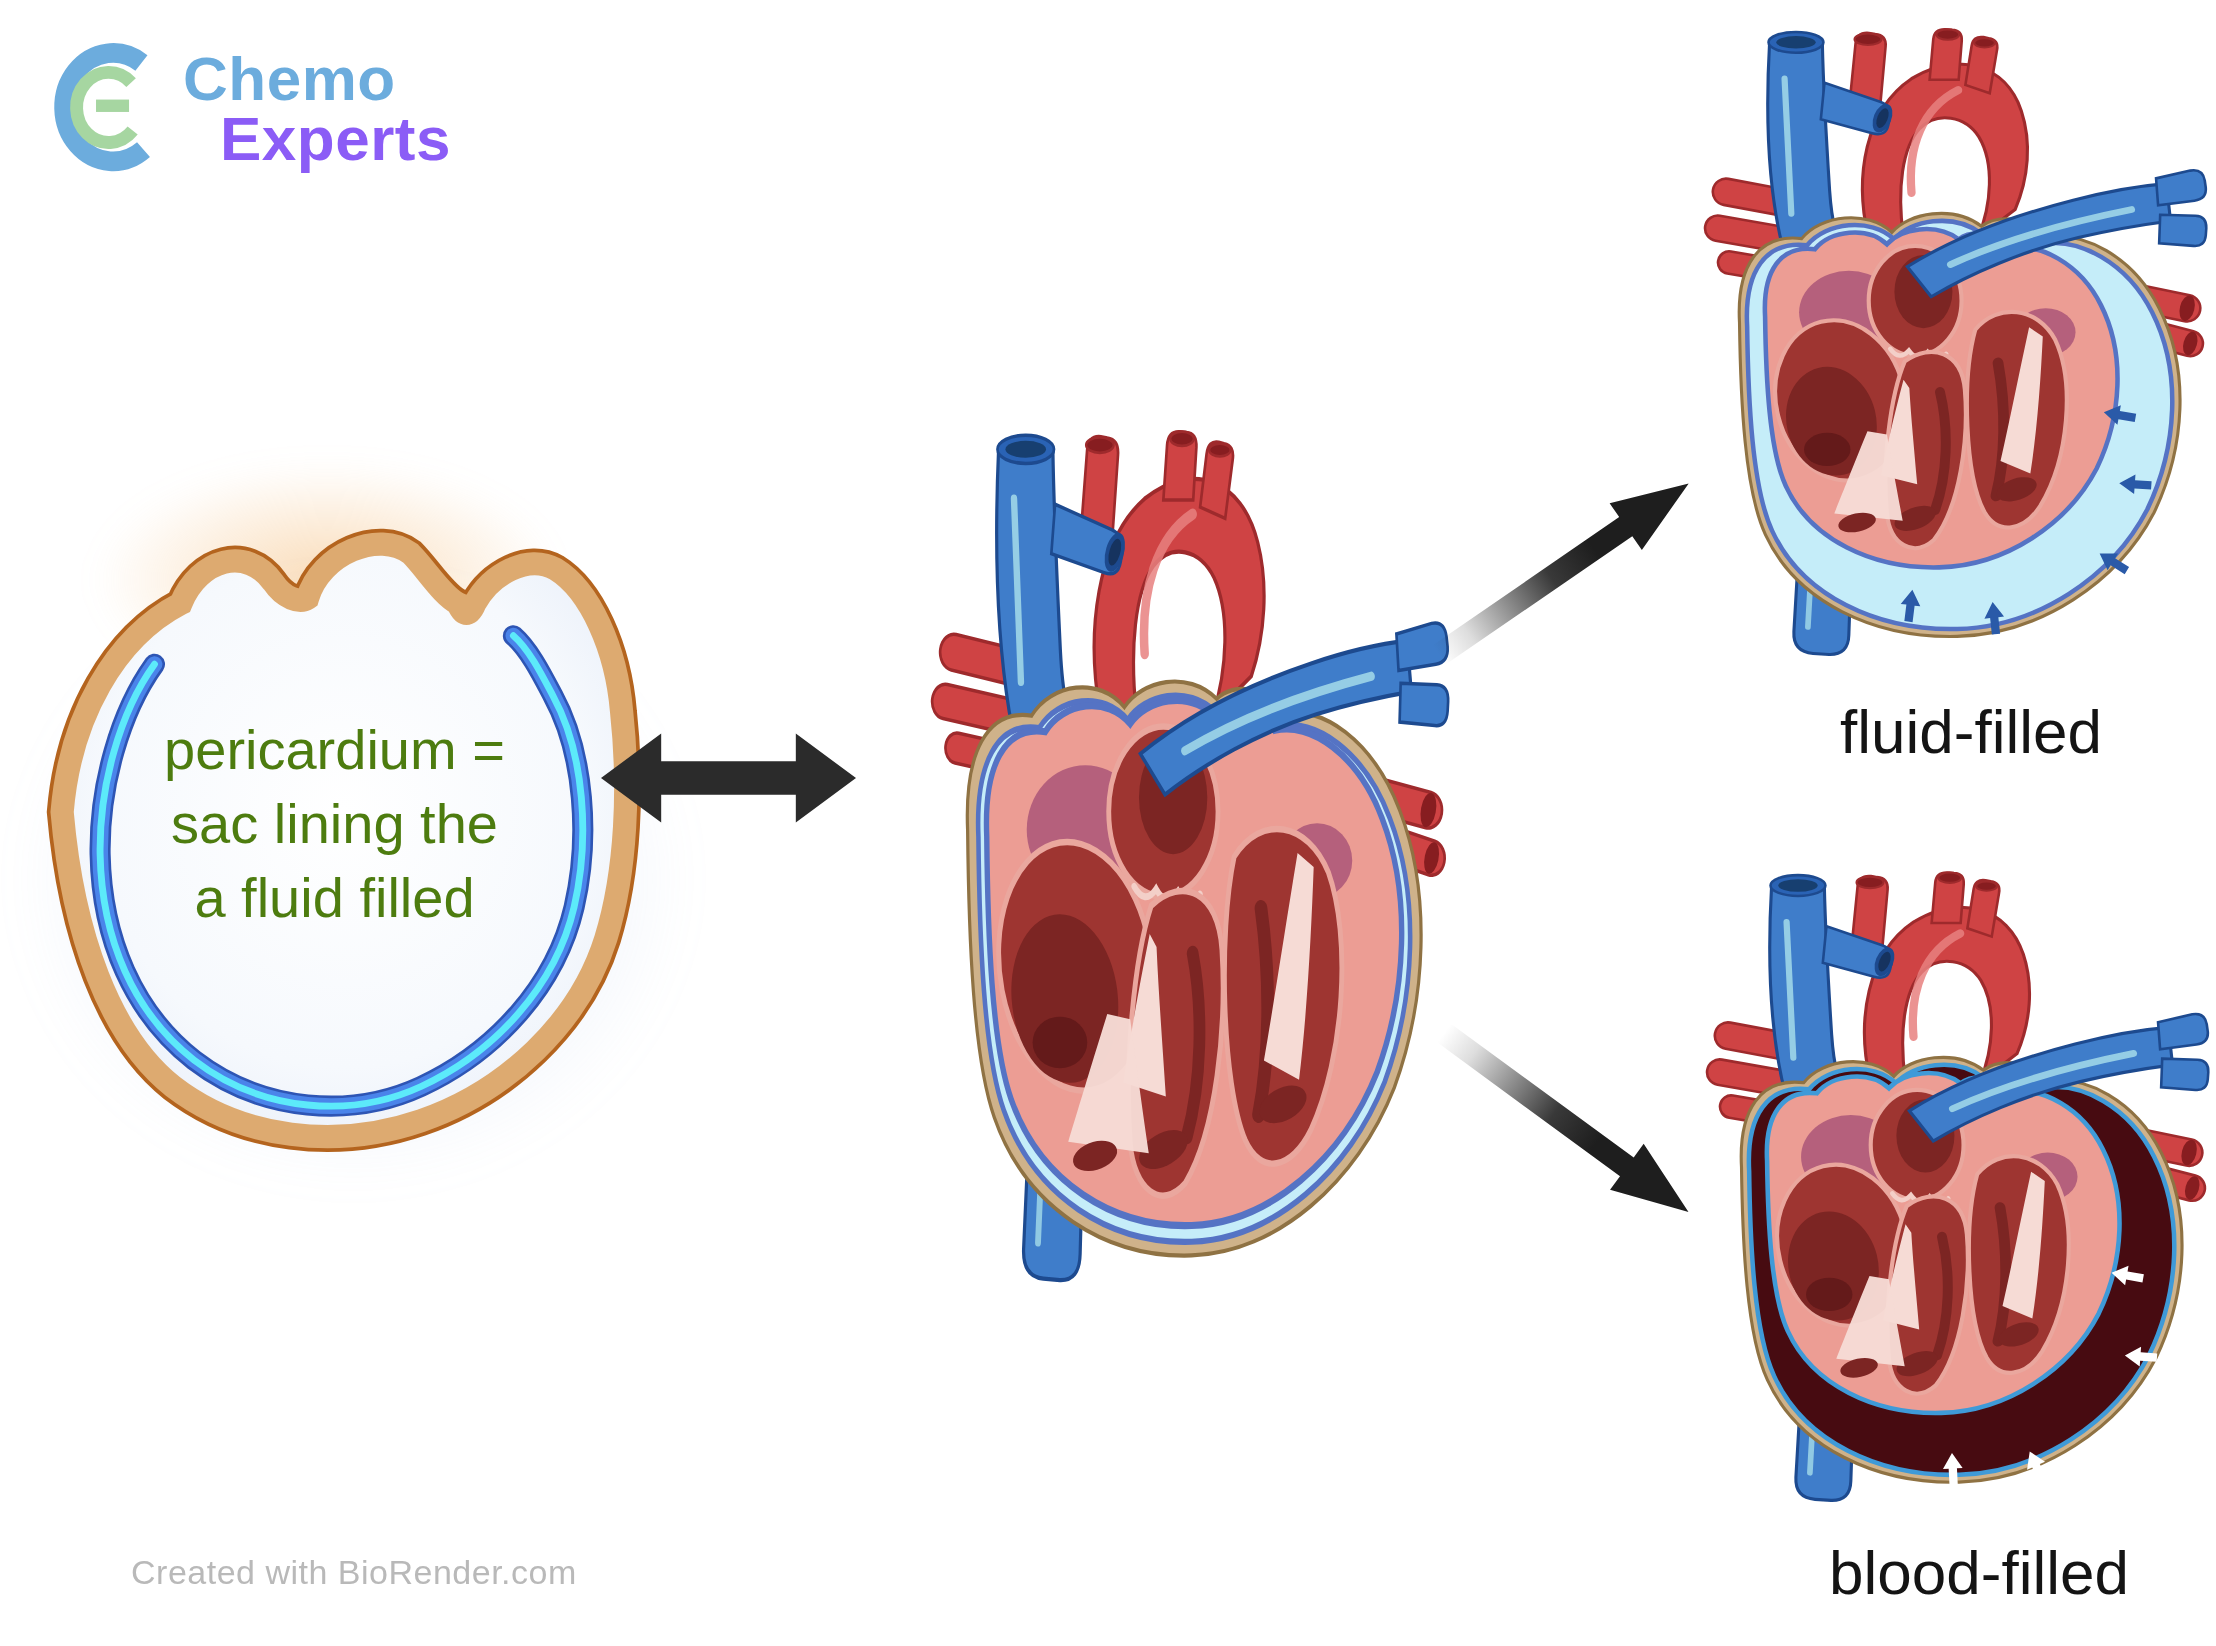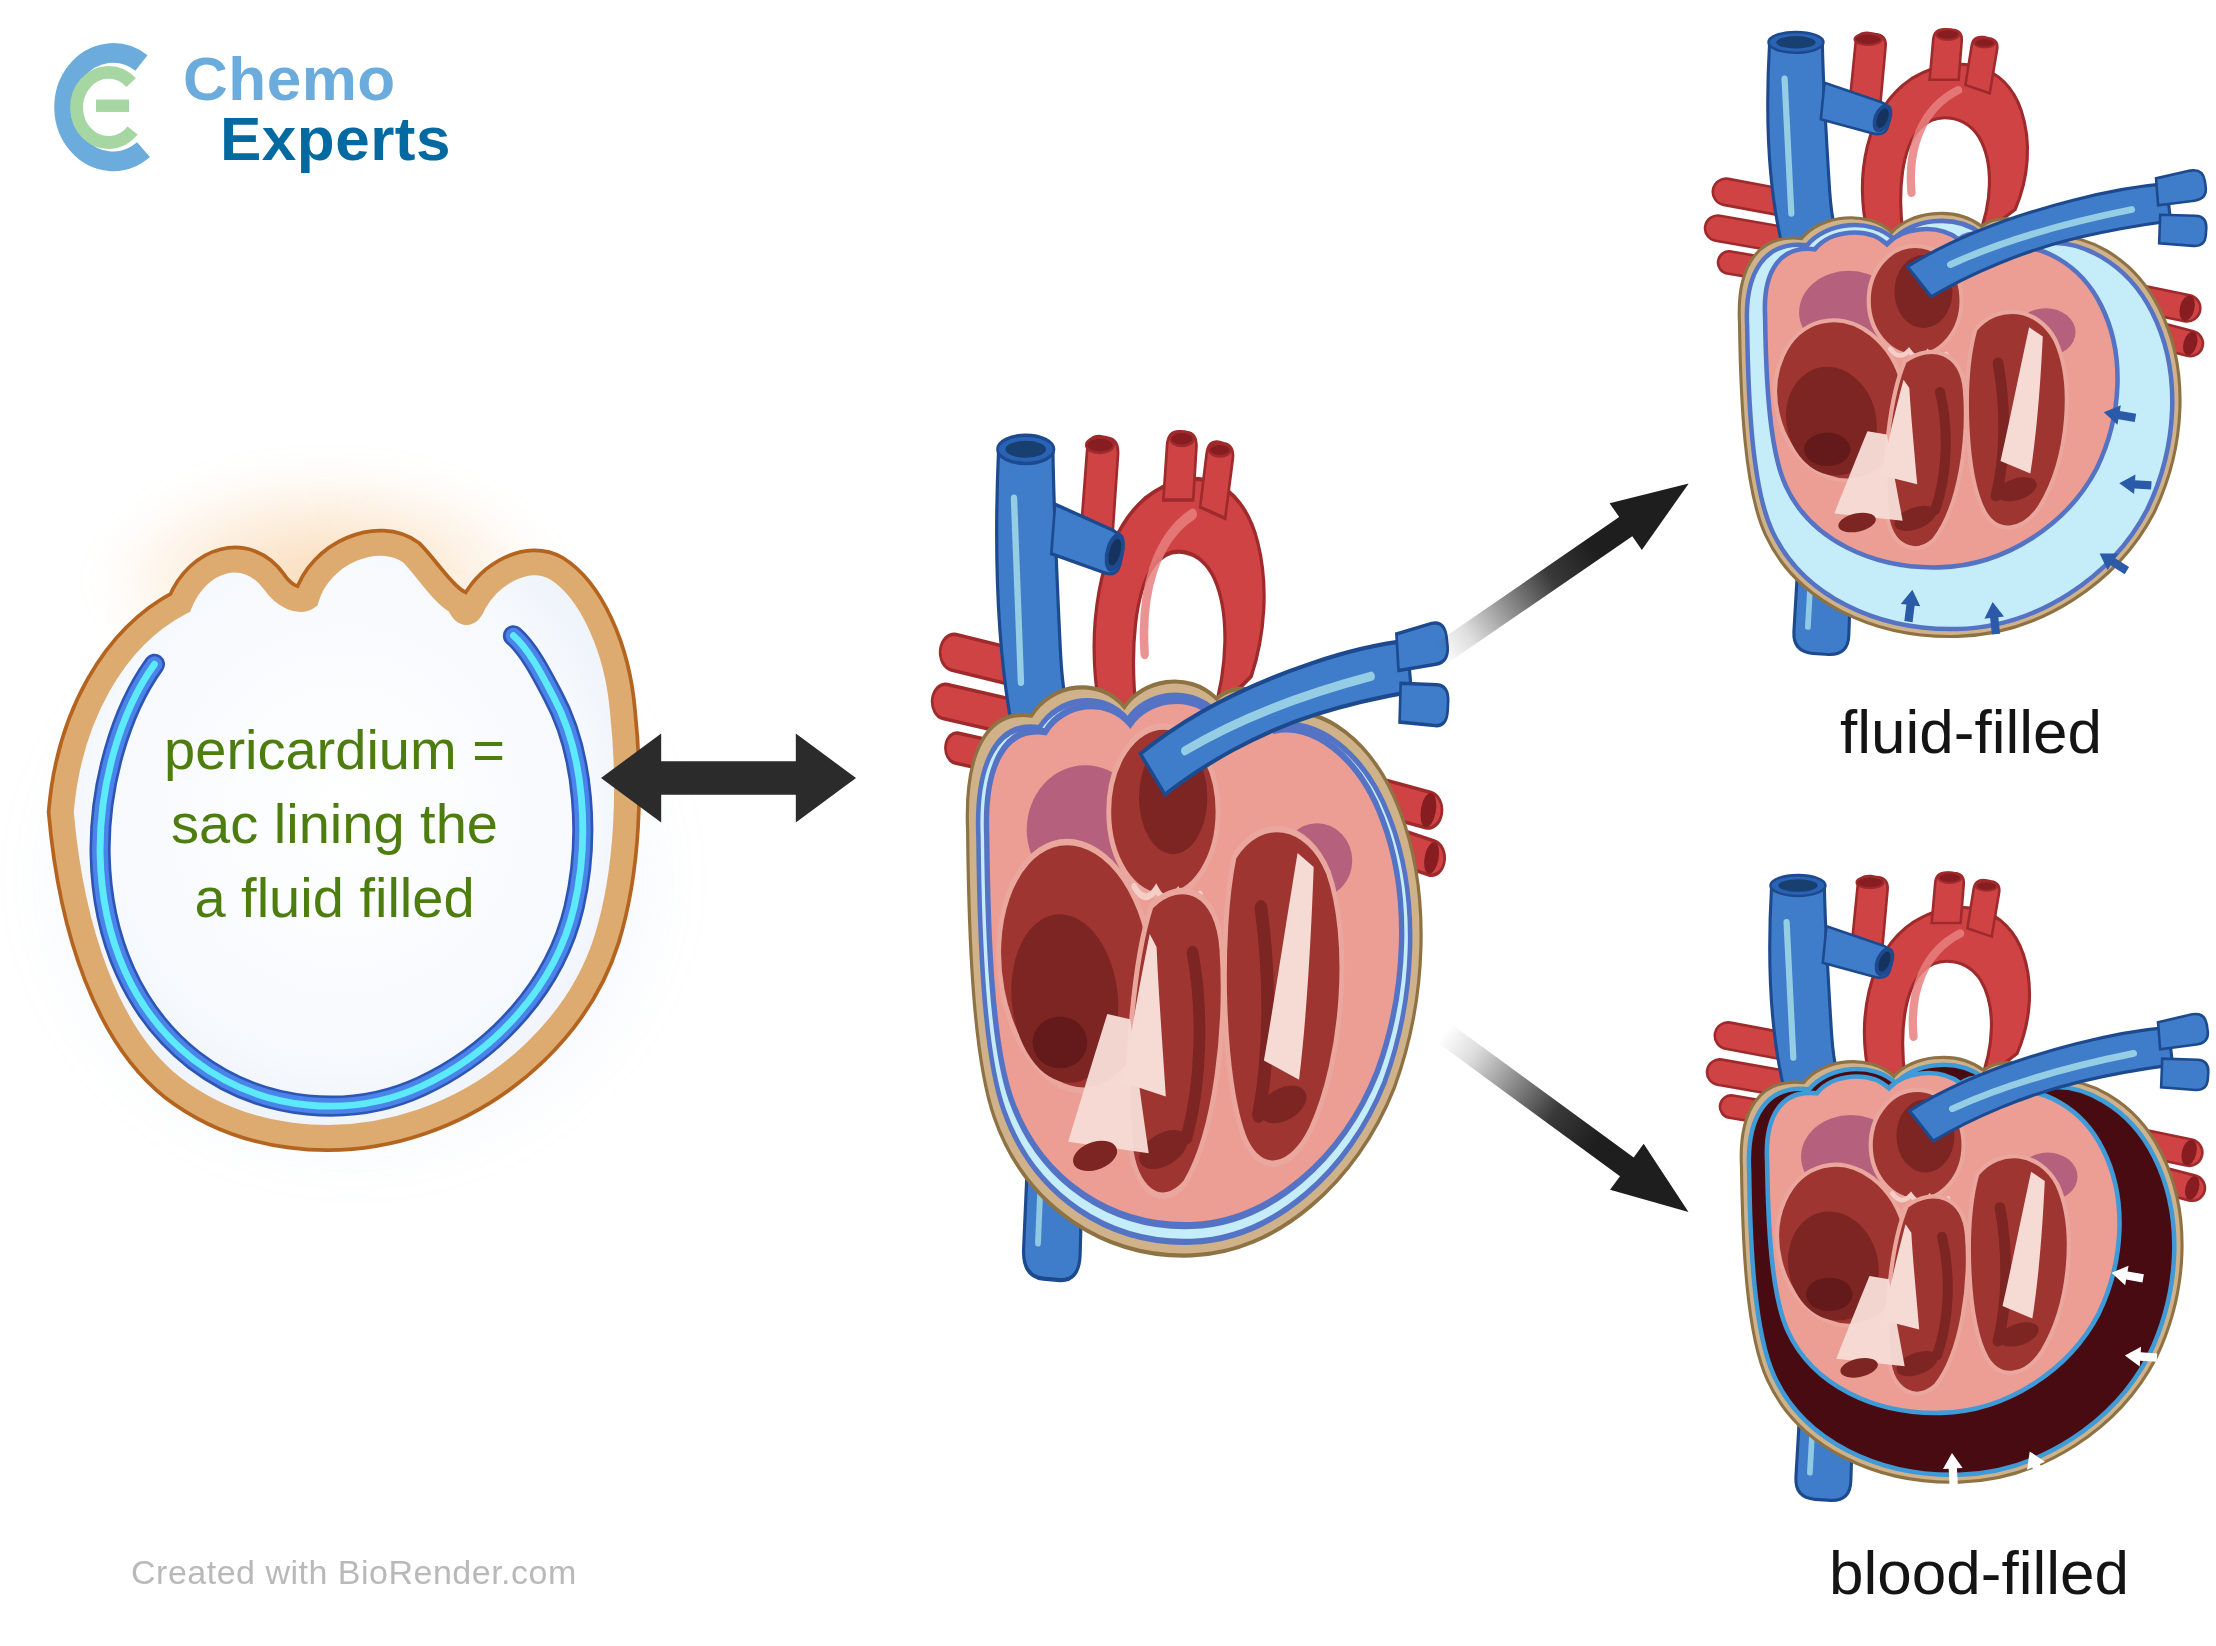--- a/index.html
+++ b/index.html
@@ -62,21 +62,21 @@
 
   <div class="abs logo">
     <span class="logo-icon" id="logo-icon">
         <svg viewBox="0 0 250 265" width="129" height="137">
     <path d="M 183,50 A 95,105 0 1 0 187,218" fill="none" stroke="#6cacdd" stroke-width="38"></path>
     <path d="M 163,88 A 62,68 0 1 0 166,181" fill="none" stroke="#a6d6a1" stroke-width="25"></path>
     <rect x="95" y="121" width="64" height="24" fill="#a6d6a1"></rect>
   </svg>
       </span>
     <div class="logo-word-top" style="color: rgb(108, 172, 221);">Chemo</div>
-    <div class="logo-word-bottom" style="color: #0369a1;">Experts</div>
+    <div class="logo-word-bottom" style="color: #8b5cf6;">Experts</div>
   </div>
 
   <div class="abs glow glow-a"></div>
   <div class="abs glow glow-b"></div>
 
   <div class="abs sac" id="sac">
       <svg viewBox="0 0 1150 1290" width="100%" height="100%">
     <defs>
       <radialGradient id="sacg" cx="50%" cy="45%" r="62%">
         <stop offset="0%" stop-color="#ffffff"></stop>

